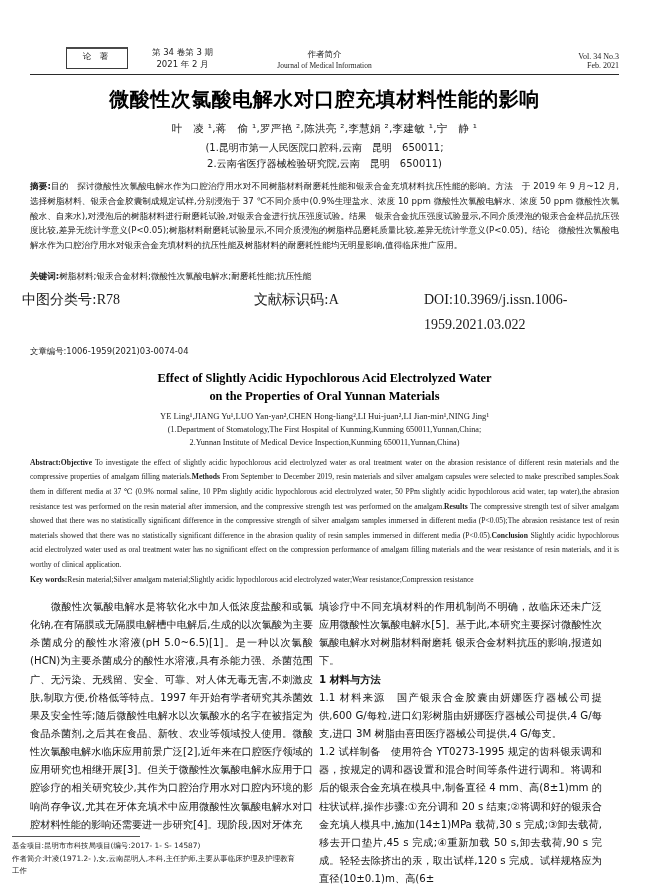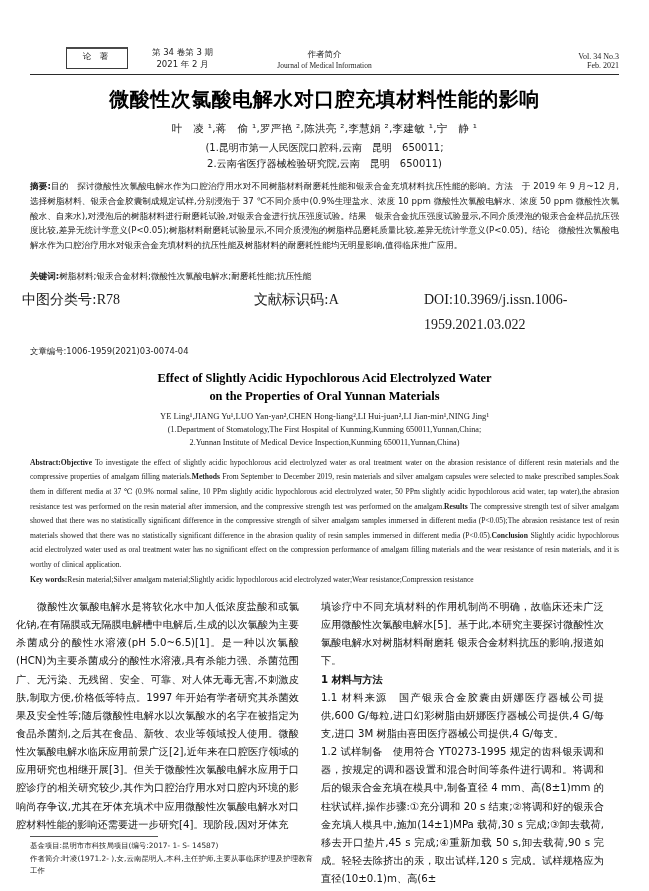--- a/index.html
+++ b/index.html
@@ -178,40 +178,40 @@
   .kw-en {
     margin: 1px 30px 0 30px;
     font-size: 7.6px;
     line-height: 1.9;
     text-align: justify;
   }
   .kw-en b { font-weight: bold; }
 
   
   .body-cols {
-    margin: 10px 30px 0 16px;
+    margin: 10px 30px 0 30px;
     display: flex;
-    gap: 22px;
+    gap: 6px;
   }
   .col {
     width: 283px;
     font-size: 10.2px;
     font-family: "DejaVu Sans", sans-serif;
     line-height: 1.78;
     text-align: justify;
     color: #141414;
   }
   .col p { margin: 0; }
   .col p.indent { text-indent: 21px; }
   .sec-head { font-weight: bold; }
 
   
   .footnote-wrap {
     position: absolute;
-    left: 30px;
+    left: 12px;
     bottom: 52px;
     width: 283px;
   }
   .fn-rule {
     border-top: 1px solid #555;
     width: 128px;
     margin-bottom: 3px;
   }
   .footnote {
     font-size: 7.4px;

